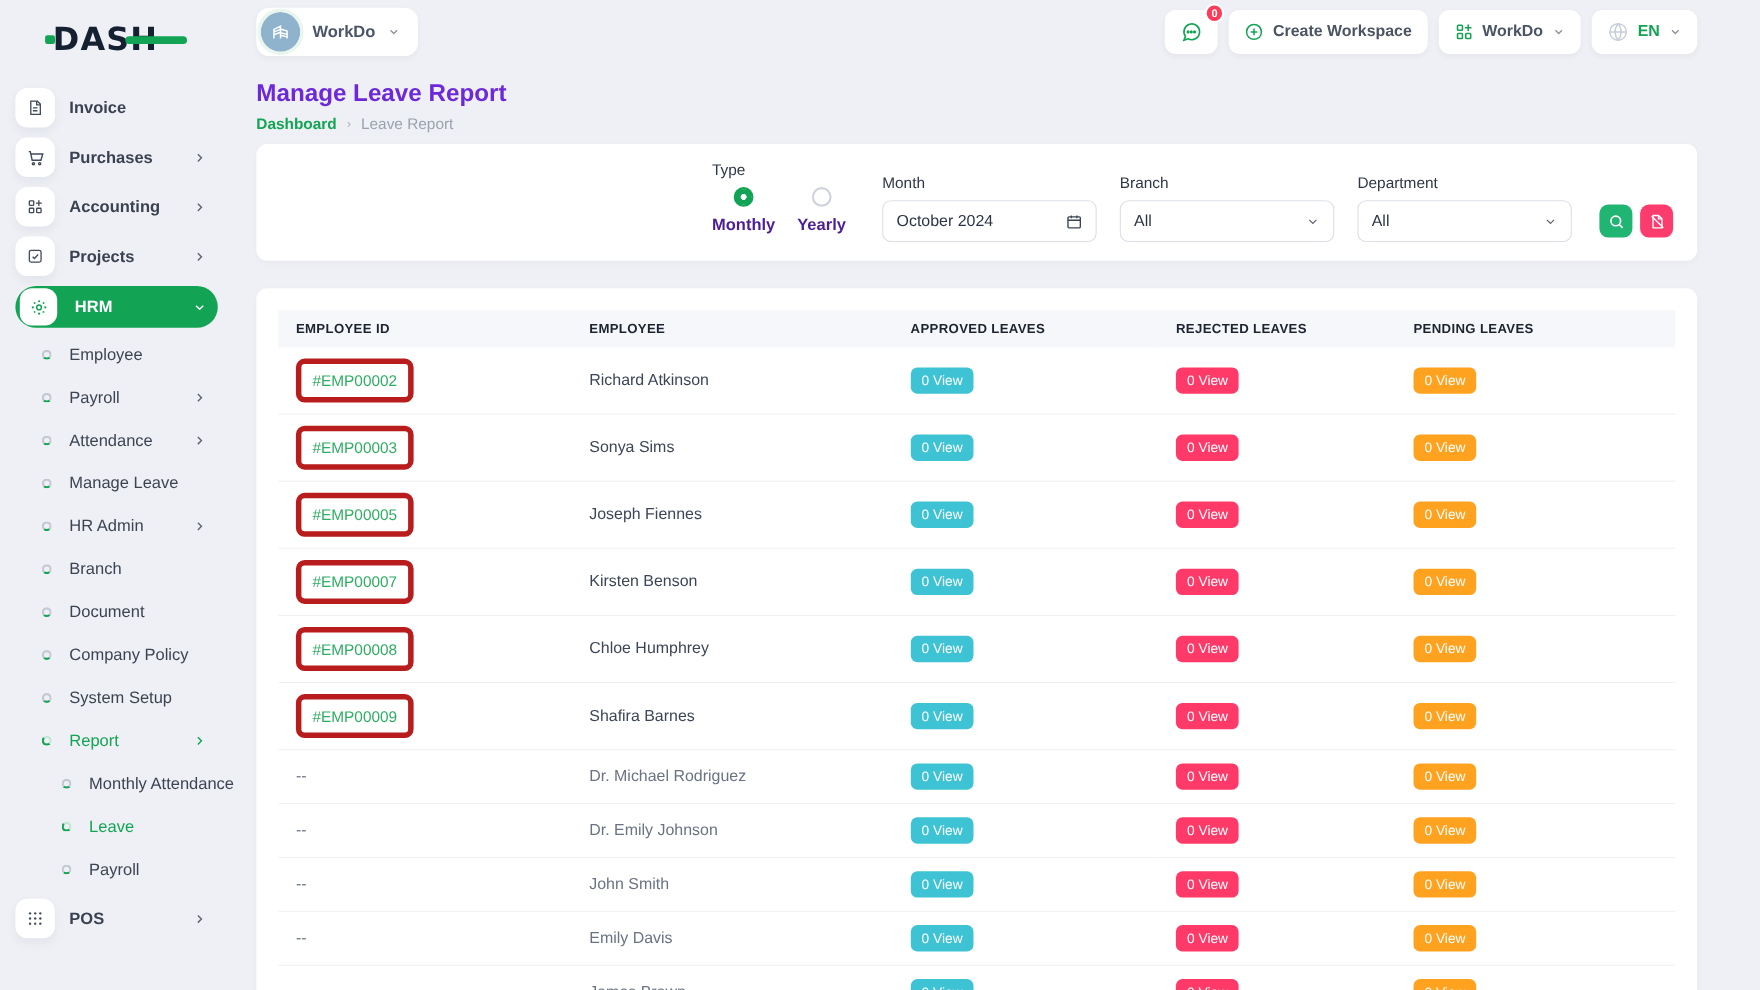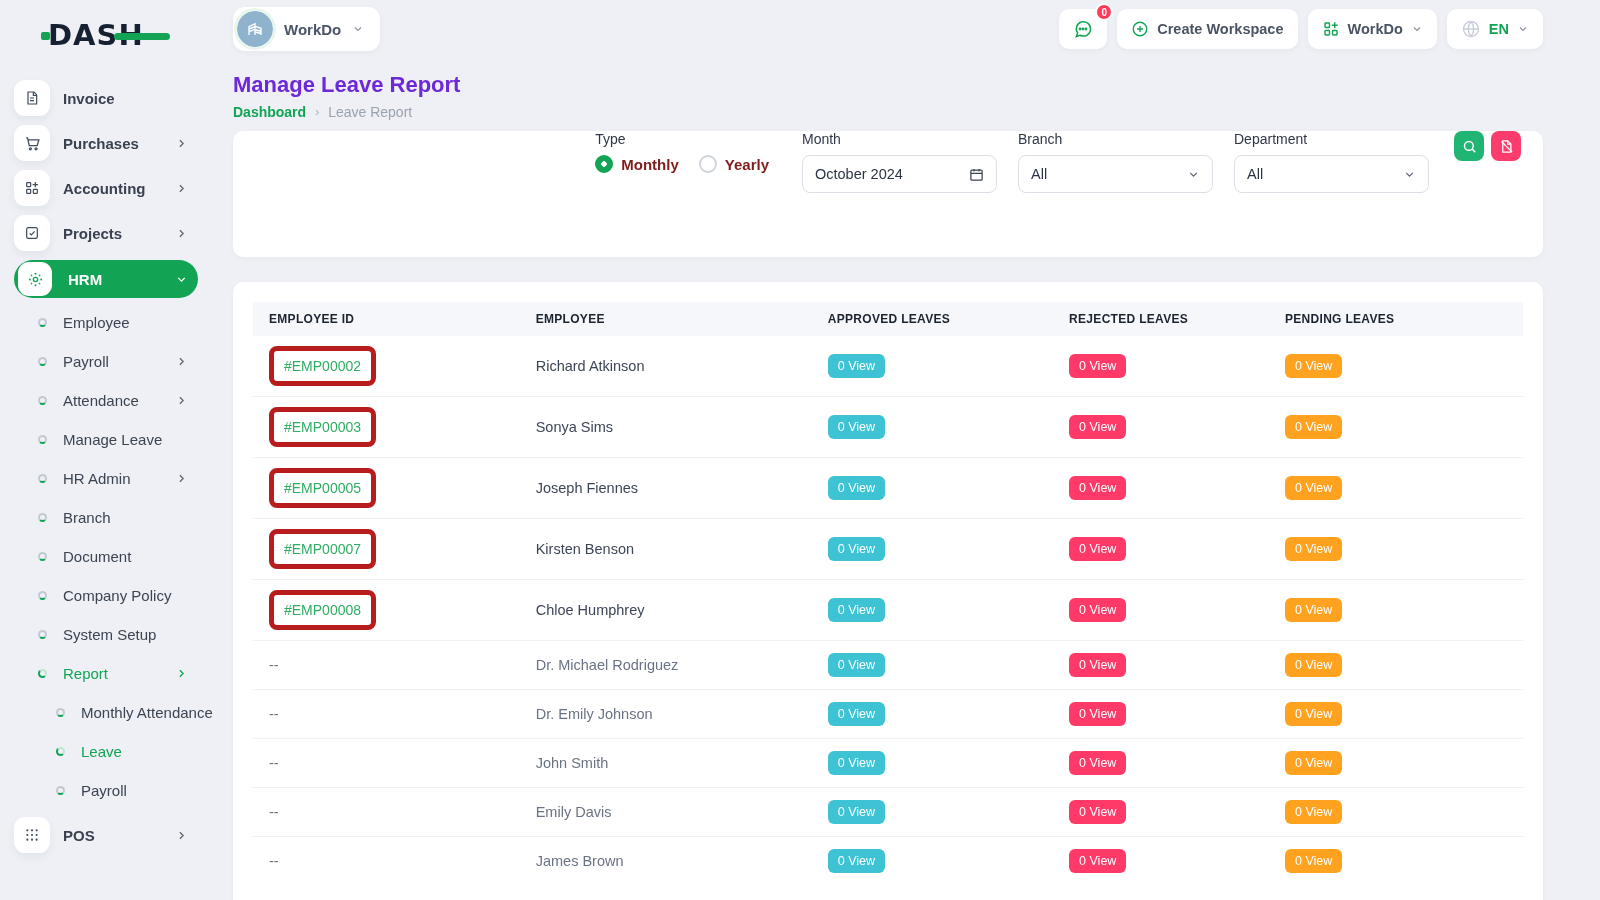--- a/index.html
+++ b/index.html
@@ -47,25 +47,25 @@
 
   
   .page-head { margin-top:21px; }
   .page-head h1 { font-size:22px; font-weight:700; color:#6d28d9; }
   .breadcrumb { display:flex; align-items:center; gap:9px; margin-top:6px; font-size:14px; }
   .breadcrumb .bc-link { color:var(--accent); font-weight:600; text-decoration:none; cursor:pointer; }
   .breadcrumb .bc-sep { color:#a9b0bc; font-size:12px; }
   .breadcrumb .bc-current { color:#9aa2af; }
 
   
-  .filter-card { margin-top:11px; background:#fff; border-radius:10px; height:126px; display:flex; align-items:flex-start; justify-content:flex-end; padding:0 22px 17px; gap:21px; box-shadow:0 2px 6px rgba(25,35,60,.03); }
+  .filter-card { margin-top:11px; background:#fff; border-radius:10px; height:106px; display:flex; align-items:flex-end; justify-content:flex-end; padding:0 22px 17px; gap:21px; box-shadow:0 2px 6px rgba(25,35,60,.03); }
   .fgroup label.f-label { display:block; font-size:14px; color:#2f3747; font-weight:500; margin-bottom:8px; }
   .type-group { margin-bottom:7px; margin-right:12px; }
   .radios { display:flex; gap:20px; align-items:center; }
-  .radio-opt { display:flex; align-items:center; gap:8px; cursor:pointer; font-size:15px; font-weight:700; color:#7f1d1d; }
+  .radio-opt { display:flex; align-items:center; gap:8px; cursor:pointer; font-size:15px; font-weight:700; color:#4c1d95;flex-direction:column; }
   .radio { width:18px; height:18px; border-radius:50%; border:2px solid #cfd4dc; background:#fff; flex:none; }
   .radio-opt.checked .radio { border-color:var(--accent); background:radial-gradient(circle,#fff 0 2.5px,var(--accent) 3px); }
   .finput { width:195px; height:38px; border:1px solid #dcdfe6; border-radius:8px; display:flex; align-items:center; justify-content:space-between; padding:0 12px; font-size:14.5px; color:#2b3445; background:#fff; cursor:pointer; }
   .finput .in-ic { color:#3c4452; display:flex; }
   .finput .sel-chev { color:#5d6673; display:flex; }
   .fbuttons { display:flex; gap:7px; margin-bottom:4px; margin-left:4px; }
   .btn-sq { width:30px; height:30px; border-radius:8px; border:none; display:flex; align-items:center; justify-content:center; color:#fff; cursor:pointer; }
   .btn-search { background:#21b573; }
   .btn-reset { background:#fd3c6e; }
 
@@ -453,20 +453,27 @@
             <td><button class="badge rejected">0 View</button></td>
             <td><button class="badge pending">0 View</button></td>
           </tr>
           <tr>
             <td><button class="emp-id">#EMP00008</button></td>
             <td><span>Chloe Humphrey</span></td>
             <td><button class="badge approved">0 View</button></td>
             <td><button class="badge rejected">0 View</button></td>
             <td><button class="badge pending">0 View</button></td>
           </tr>
+          <tr>
+            <td><button class="emp-id">#EMP00009</button></td>
+            <td><span>Shafira Barnes</span></td>
+            <td><button class="badge approved">0 View</button></td>
+            <td><button class="badge rejected">0 View</button></td>
+            <td><button class="badge pending">0 View</button></td>
+          </tr>
           <tr class="short">
             <td><span class="dash">--</span></td>
             <td><span>Dr. Michael Rodriguez</span></td>
             <td><button class="badge approved">0 View</button></td>
             <td><button class="badge rejected">0 View</button></td>
             <td><button class="badge pending">0 View</button></td>
           </tr>
           <tr class="short">
             <td><span class="dash">--</span></td>
             <td><span>Dr. Emily Johnson</span></td>

